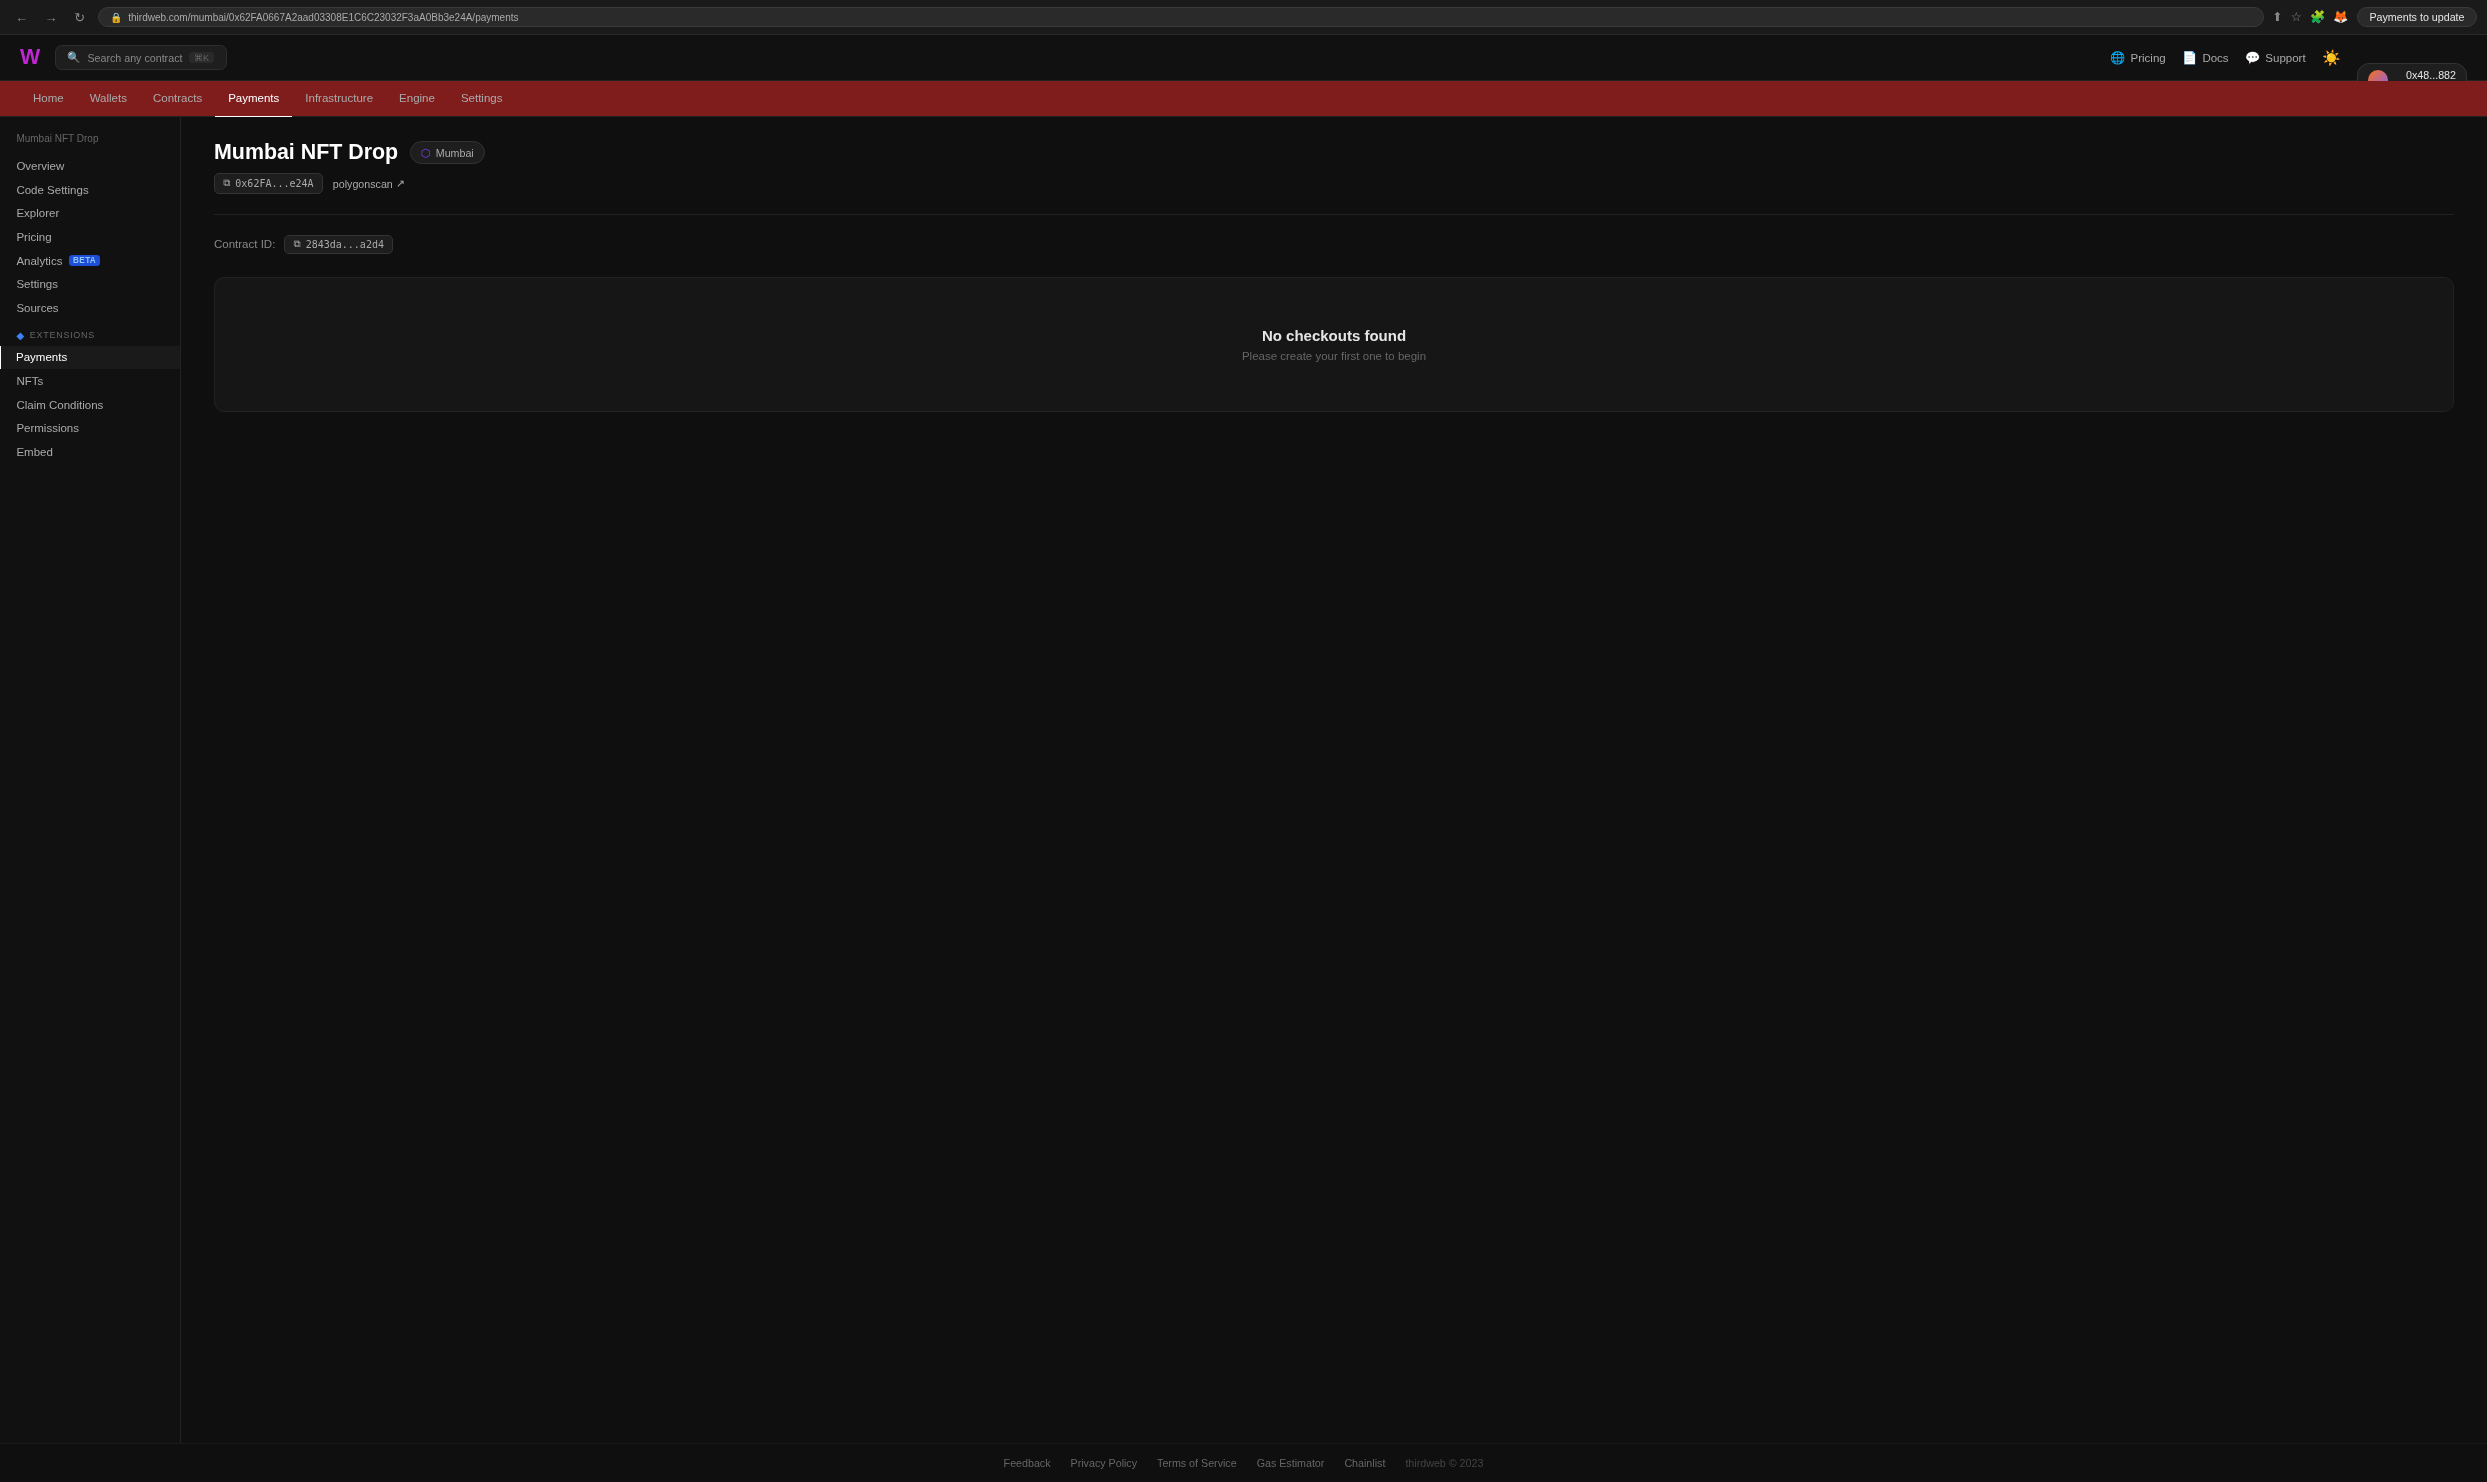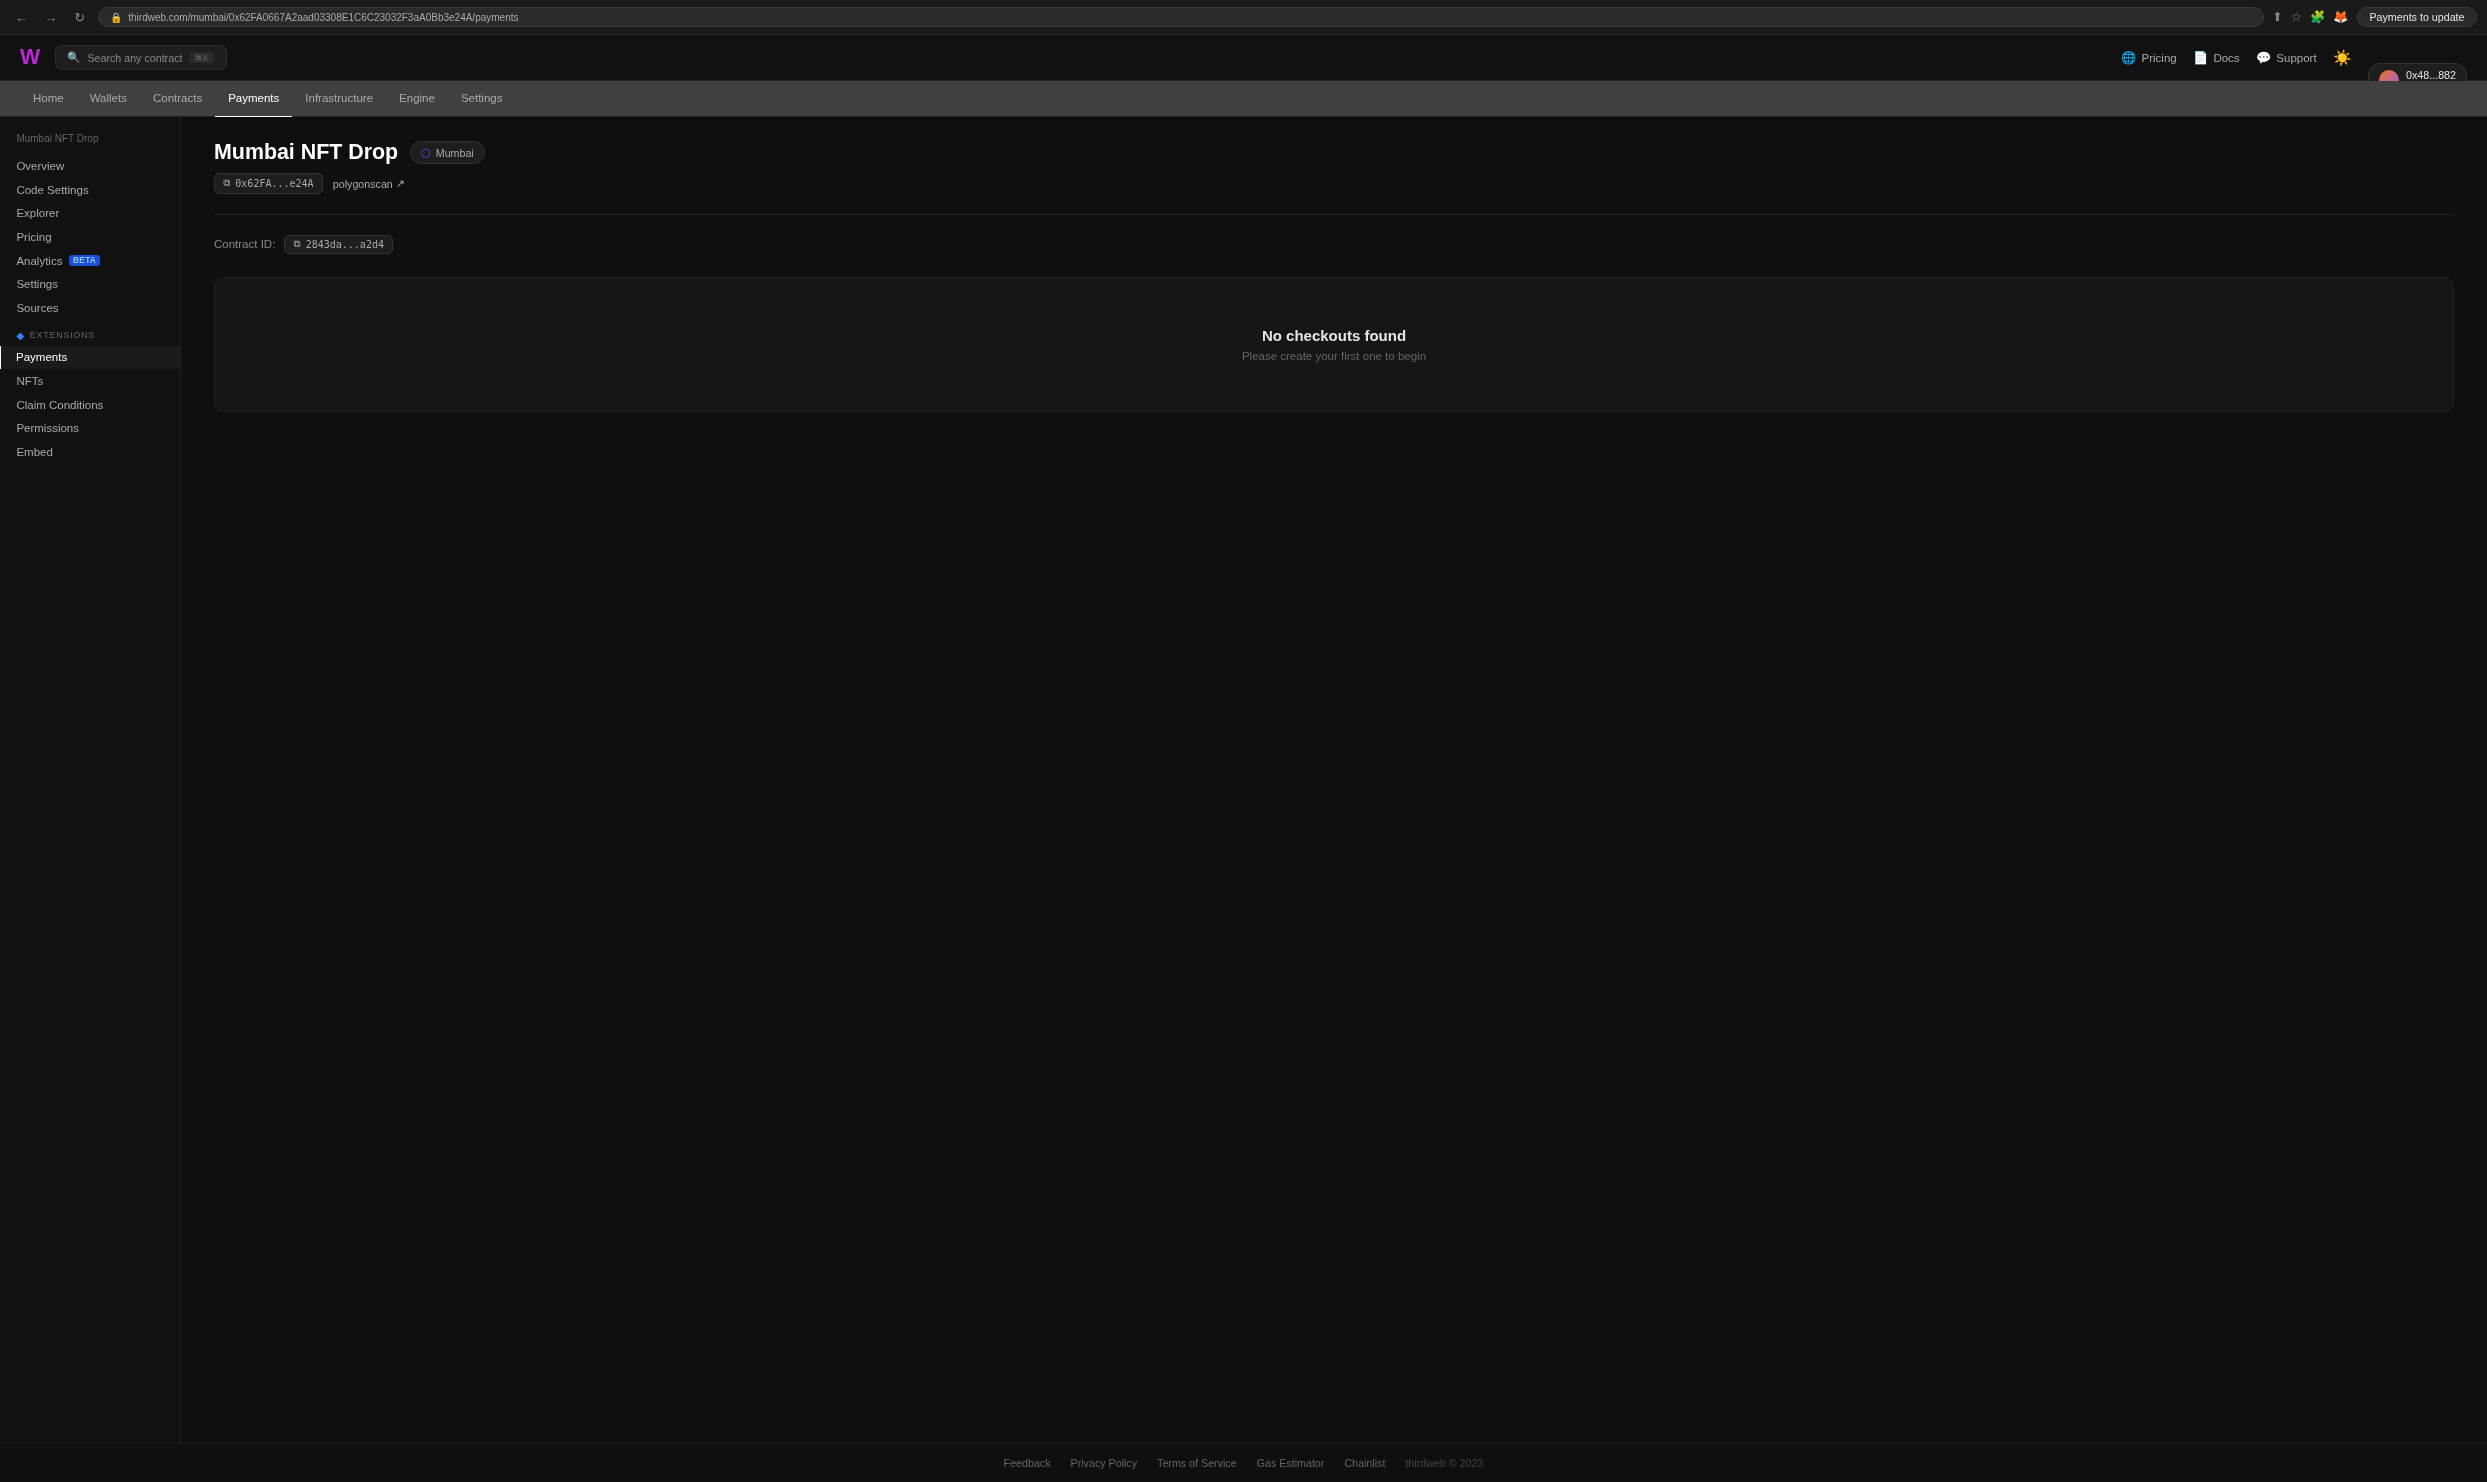--- a/index.html
+++ b/index.html
@@ -121,36 +121,36 @@
     }
     .topnav-icon { font-size: 12.3px; }
     .sun-icon { color: #aaa; font-size: 15px; cursor: pointer; }
     .wallet-badge {
       background: #1e1e1e;
       border: 0.8px solid #333;
       border-radius: 12px;
       padding: 4.1px 10px;
       display: flex;
       align-items: center;
-      gap: 7px;
+      gap: 18px;
       cursor: pointer;
       margin-top: 44px;
     }
     .wallet-avatar {
       width: 20px; height: 20px;
       border-radius: 50%;
       background: linear-gradient(135deg, #f97316, #8b5cf6);
     }
     .wallet-info { display: flex; flex-direction: column; }
     .wallet-addr { color: #e5e5e5; font-size: 10.7px; font-weight: 500; }
     .wallet-eth { color: #888; font-size: 9px; }
 
     
     .mainnav {
-      background: #404040;
+      background: #7f1d1d;
       border-bottom: 0.8px solid #222;
       display: flex;
       align-items: center;
       padding: 0 20px;
       height: 36px;
       gap: 0;
     }
     .mainnav-item {
       color: #aaa;
       text-decoration: none;

